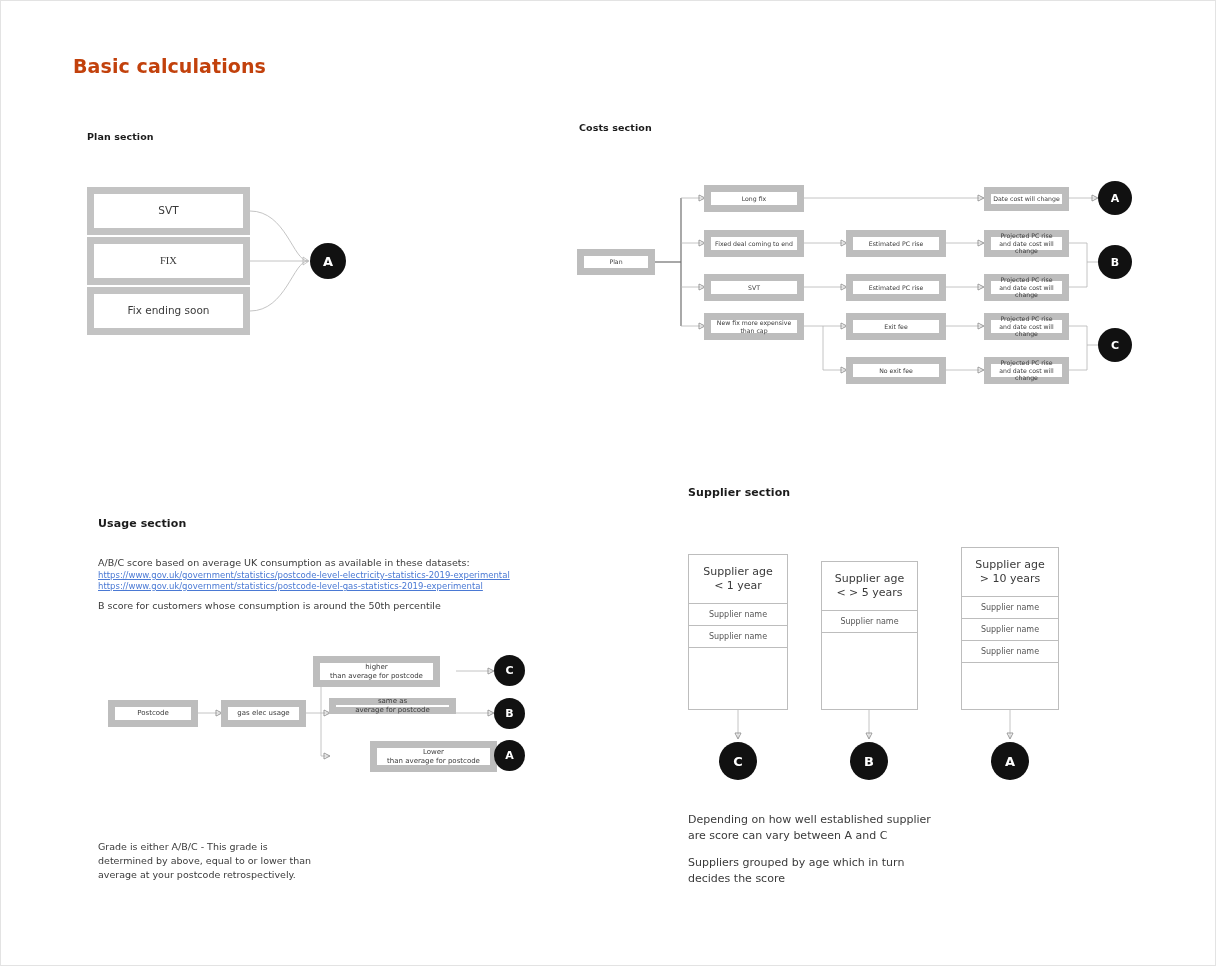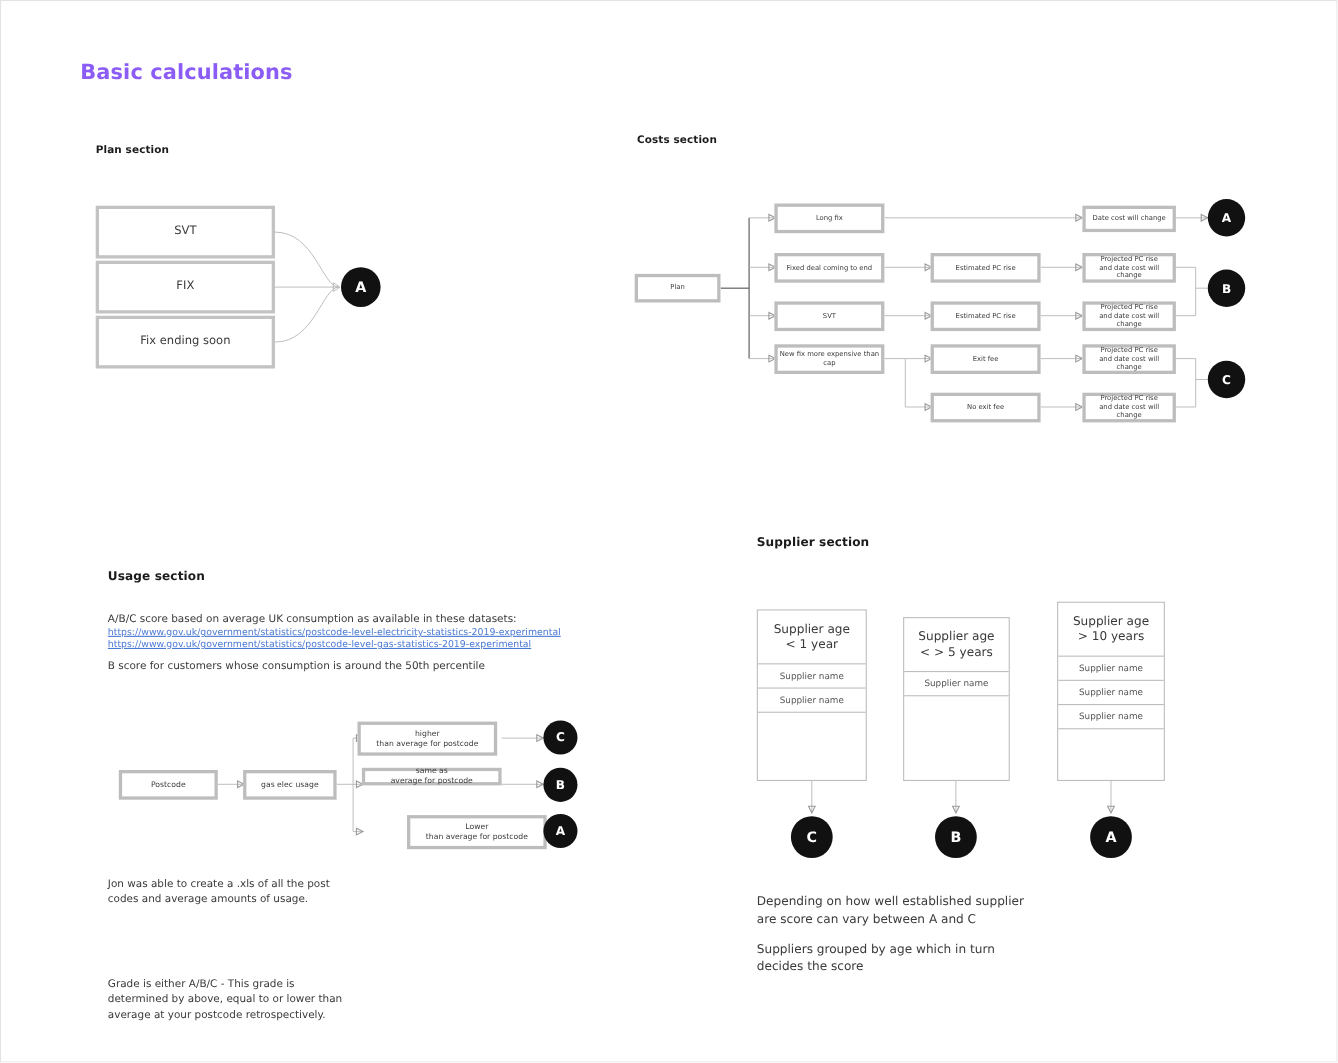--- a/index.html
+++ b/index.html
@@ -18,21 +18,21 @@
     font-family: "DejaVu Sans", "Liberation Sans", sans-serif;
     color: #2b2b2b;
   }
   .abs { position: absolute; }
 
   #page-title {
     left: 72px;
     top: 54px;
     font-size: 19px;
     font-weight: bold;
-    color: #8b5cf6;
+    color: #c2410c;
     letter-spacing: 0.1px;
   }
   .section-head {
     font-size: 9.5px;
     font-weight: bold;
     color: #1b1b1b;
     letter-spacing: 0.1px;
   }
   .section-head.big {
     font-size: 11px;
@@ -53,21 +53,21 @@
     line-height: 11.5px;
     color: #4a79d4;
     text-decoration: underline;
     display: block;
     white-space: nowrap;
   }
 
   
   .box {
     box-sizing: border-box;
-    border: 3px solid #eab308;
+    border: 7px solid #eab308;
     background: #ffffff;
     display: flex;
     align-items: center;
     justify-content: center;
     text-align: center;
     color: #3a3a3a;
     line-height: 1.25;
     white-space: pre-line;
   }
   .box.plan  { font-size: 10.5px; border-color: #c3c3c3; }
@@ -136,21 +136,21 @@
   <svg class="lines" width="1216" height="966">
     <path class="thin" d="M249,210 C285,210 292,260 307,260"></path>
     <path class="thin" d="M249,260 L307,260"></path>
     <path class="thin" d="M249,310 C285,310 292,260 307,260"></path>
     <path class="thin" d="M302,256 L308,260 L302,264 Z" fill="#6f6f6f" stroke="none"></path>
   </svg>
 
   <div class="abs box plan" style="left:86px; top:186px; width:163px; height:48px;">
     <span>SVT</span>
   </div>
-  <div class="abs box plan" style="left:86px; top:236px; width:163px; height:48px;">
+  <div class="abs box plan" style="left:86px; top:236px; width:163px; height:48px;font-family:Liberation Serif, serif;">
     <span>FIX</span>
   </div>
   <div class="abs box plan" style="left:86px; top:286px; width:163px; height:48px;">
     <span>Fix ending soon</span>
   </div>
 
   <div class="abs circle lg" style="left:309px; top:242px; width:36px; height:36px;">
     <span>A</span>
   </div>
 
@@ -298,21 +298,21 @@
     <path d="M487,752 L493,755 L487,758 Z" fill="#6f6f6f" stroke="none"></path>
   </svg>
 
   <div class="abs box usage" style="left:107px; top:699px; width:90px; height:27px;">
     <span>Postcode</span>
   </div>
   <div class="abs box usage" style="left:220px; top:699px; width:85px; height:27px;">
     <span>gas elec usage</span>
   </div>
 
-  <div class="abs box usage" style="left:324px; top:655px; width:127px; height:31px;">
+  <div class="abs box usage" style="left:312px; top:655px; width:127px; height:31px;">
     <span>higher
 than average for postcode</span>
   </div>
   <div class="abs box usage" style="left:328px; top:697px; width:127px; height:16px;">
     <span>same as
 average for postcode</span>
   </div>
   <div class="abs box usage" style="left:328px; top:740px; width:127px; height:31px;margin-left:41px;">
     <span>Lower
 than average for postcode</span>
@@ -321,23 +321,21 @@
   <div class="abs circle md" style="left:493px; top:654px; width:31px; height:31px;">
     <span>C</span>
   </div>
   <div class="abs circle md" style="left:493px; top:697px; width:31px; height:31px;">
     <span>B</span>
   </div>
   <div class="abs circle md" style="left:493px; top:739px; width:31px; height:31px;">
     <span>A</span>
   </div>
 
-  <div class="abs note" style="left:97px; top:796px;">Jon was able to create a .xls of all the post
-codes and average amounts of usage.</div>
-  <div class="abs note" style="left:97px; top:839px;margin-top:48px;">Grade is either A/B/C - This grade is
+  <div class="abs note" style="left:97px; top:839px;">Grade is either A/B/C - This grade is
 determined by above, equal to or lower than
 average at your postcode retrospectively.</div>
 
   <div class="abs section-head big" style="left:687px; top:485px;">Supplier section</div>
 
   <svg class="lines" width="1216" height="966">
     <line class="thin" x1="737" y1="709" x2="737" y2="737"></line>
     <path d="M734,732 L737,738 L740,732 Z" fill="#333" stroke="none"></path>
     <line class="thin" x1="868" y1="709" x2="868" y2="737"></line>
     <path d="M865,732 L868,738 L871,732 Z" fill="#333" stroke="none"></path>

